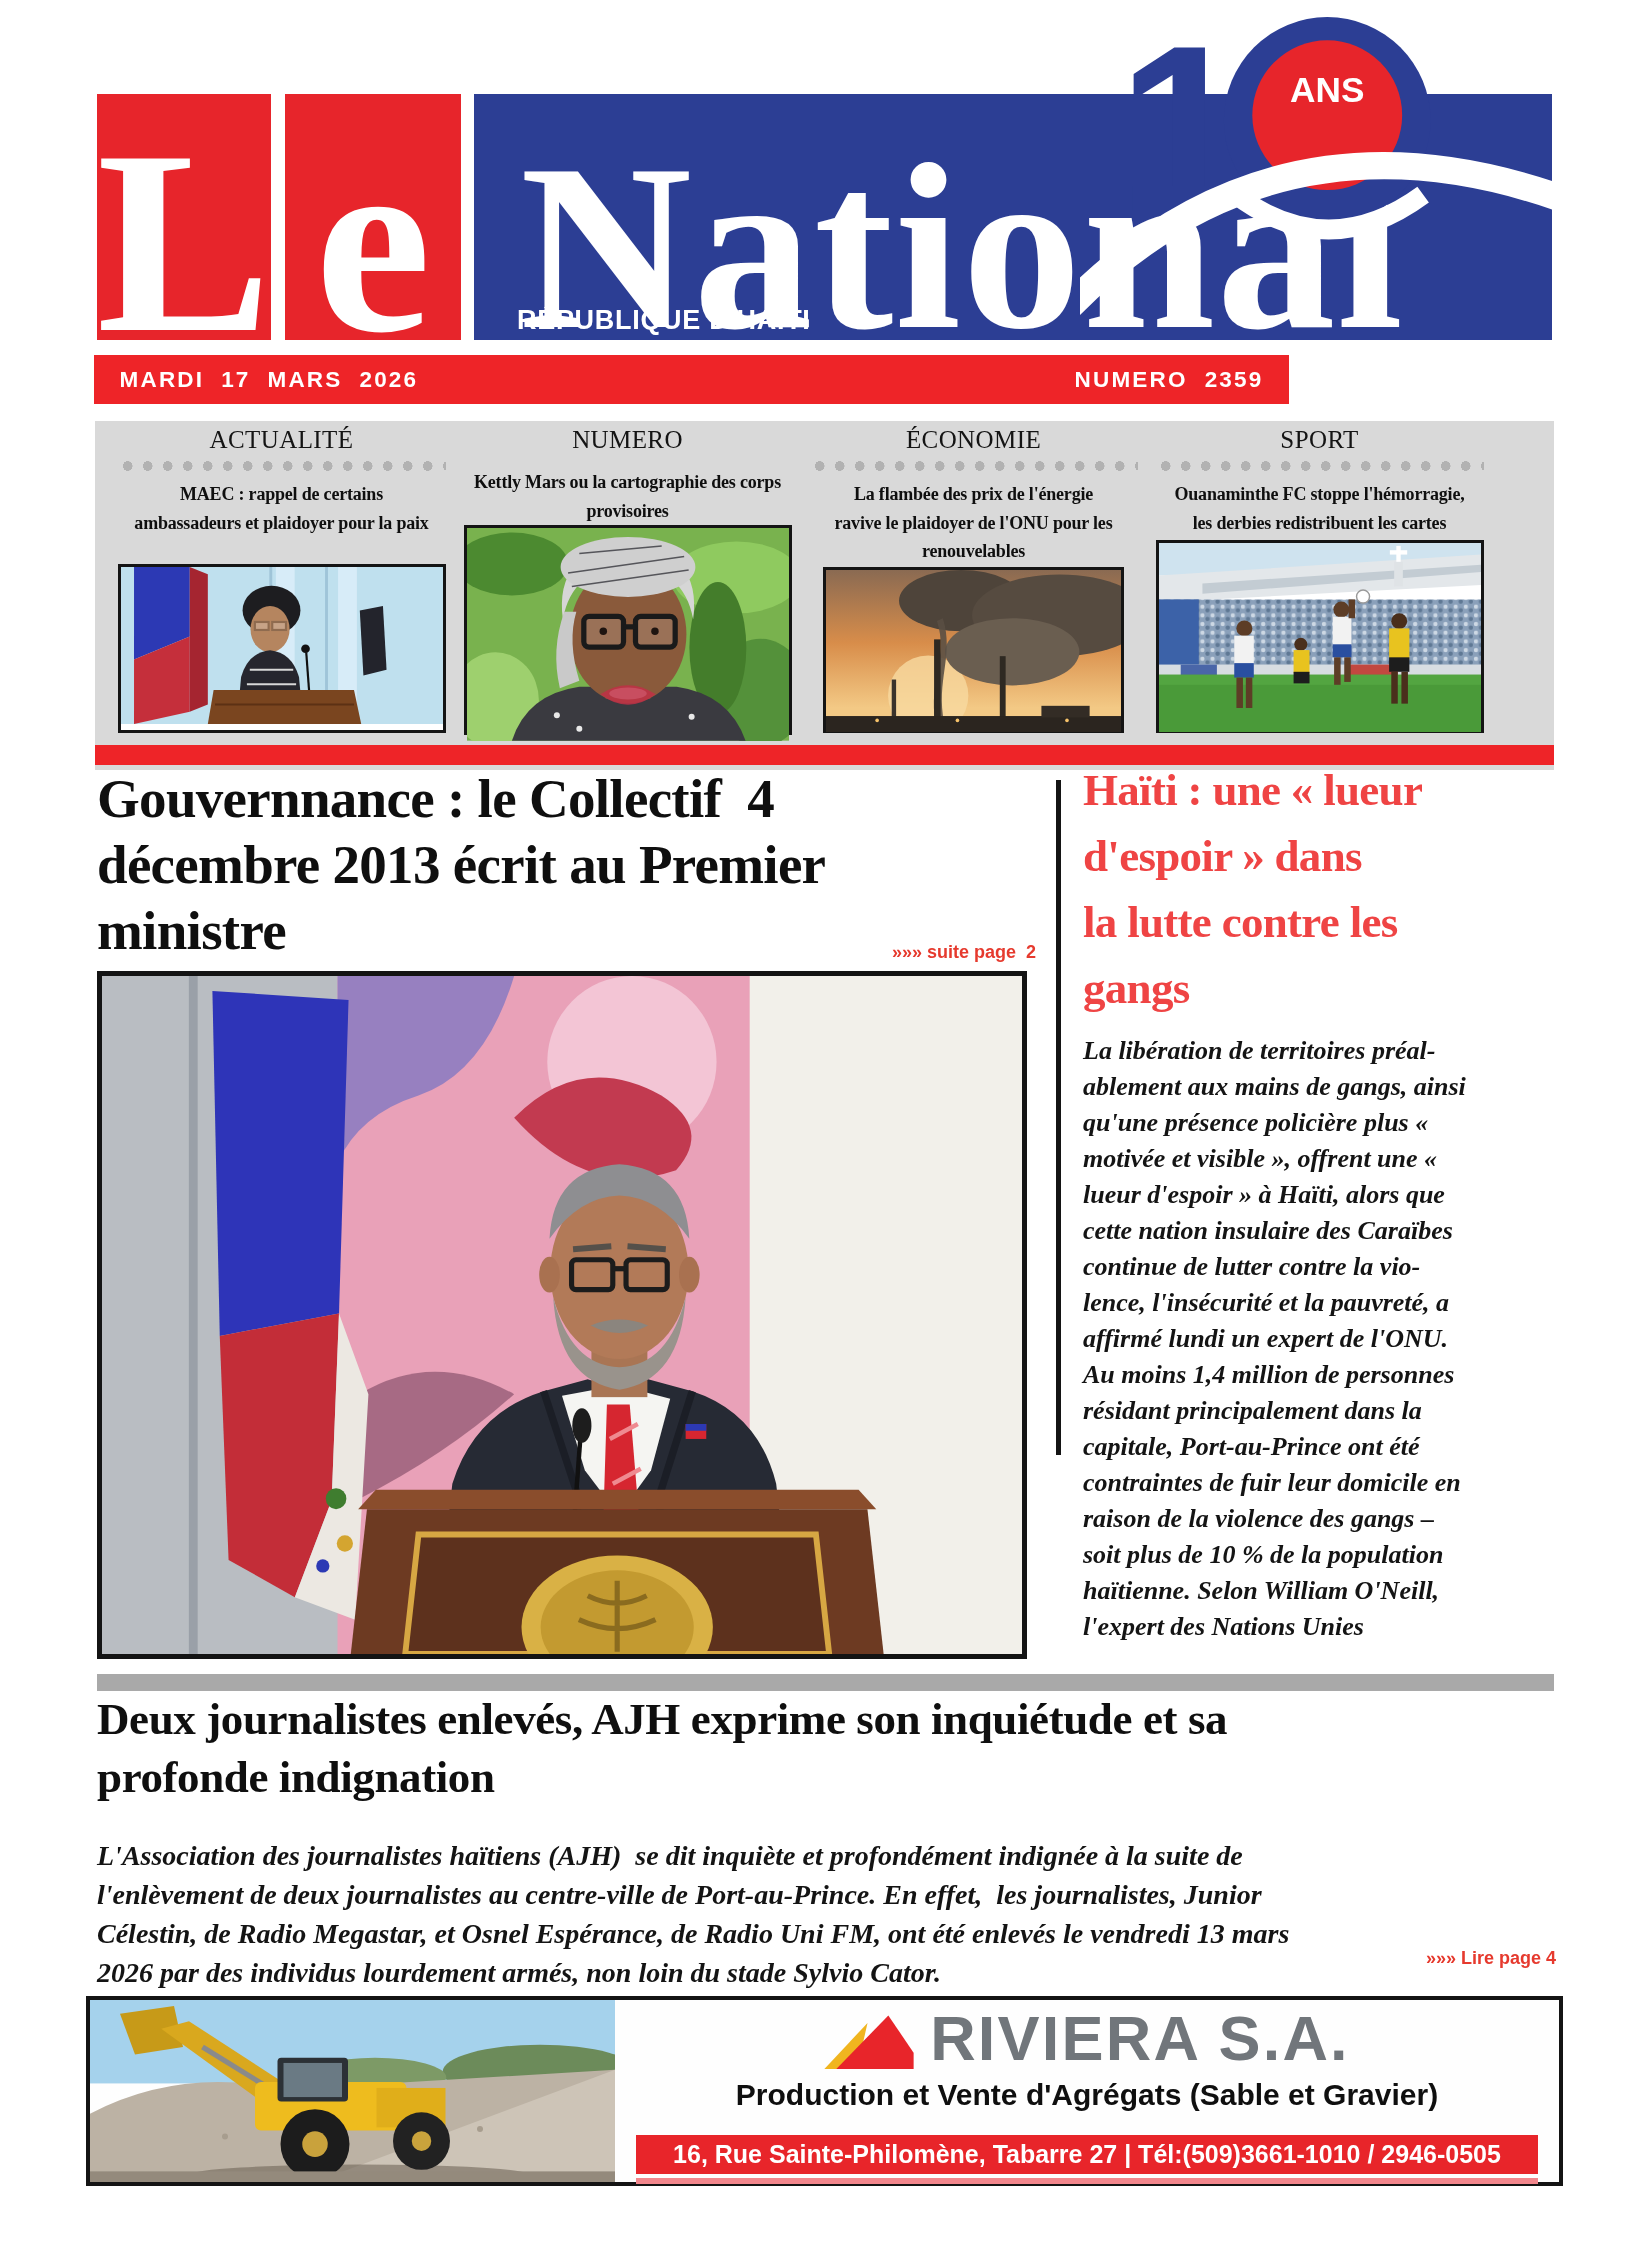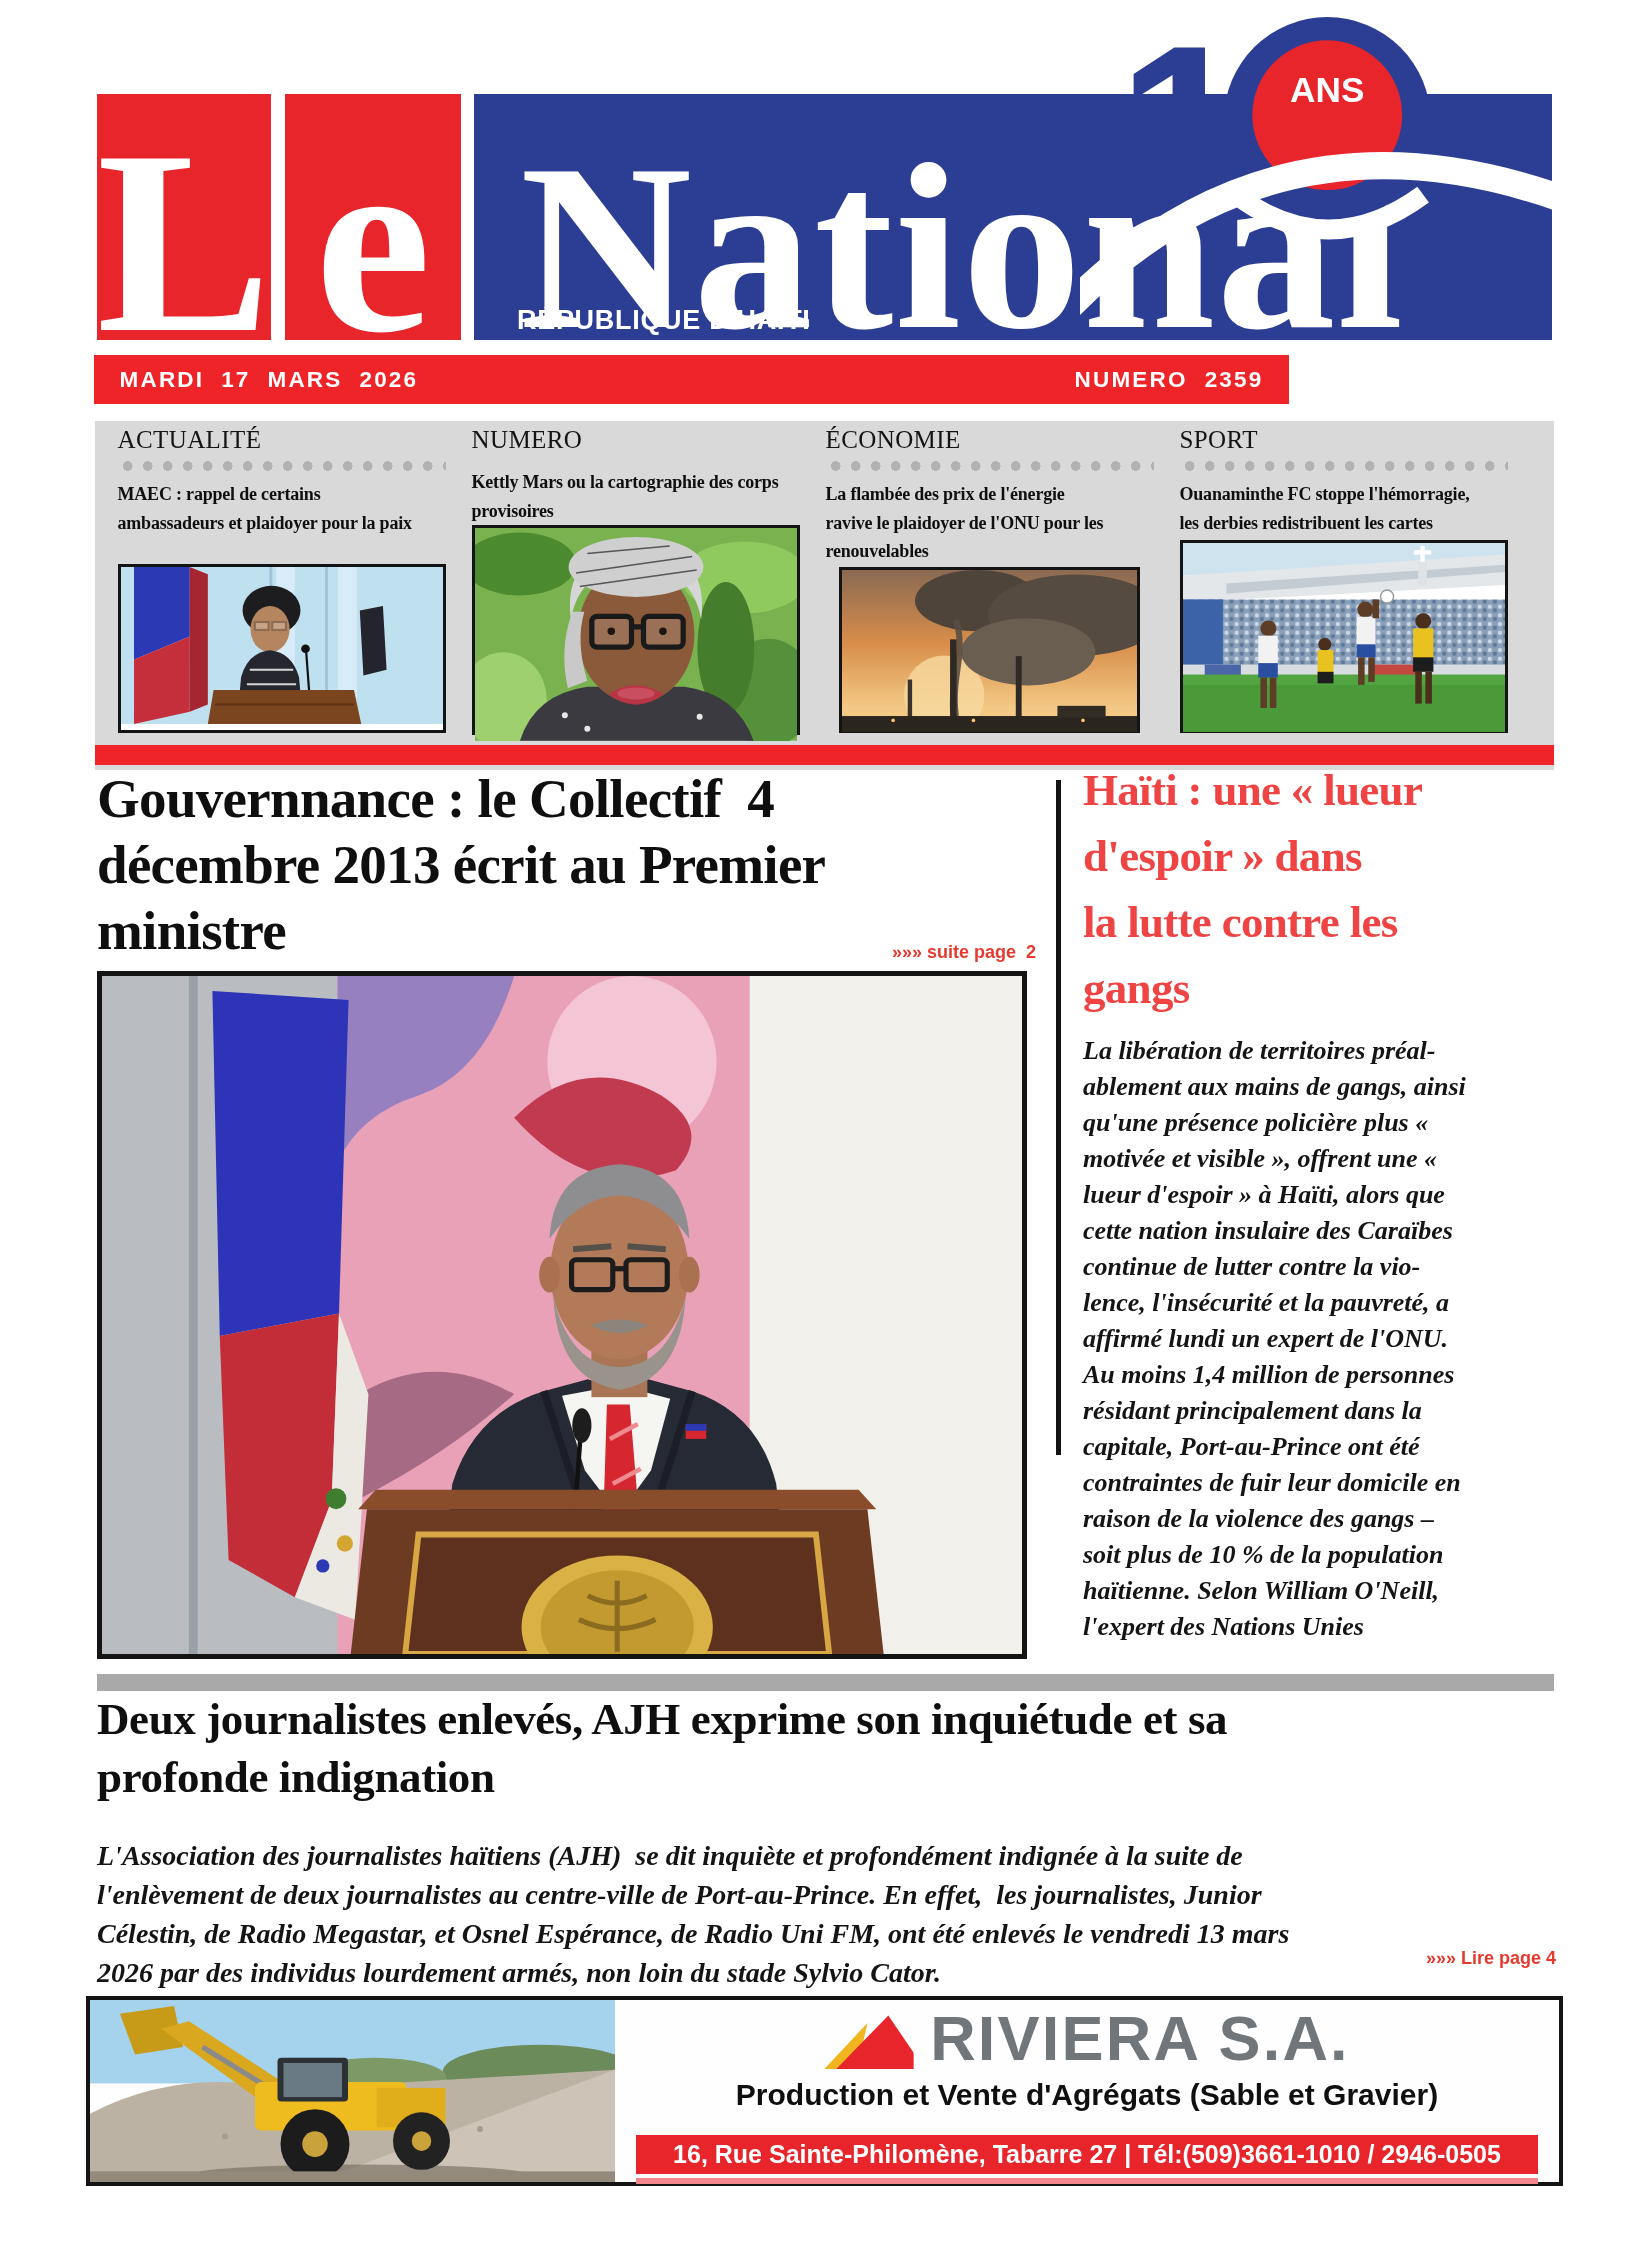--- a/index.html
+++ b/index.html
@@ -24,21 +24,21 @@
 
   
   .datebar { position:absolute; left:94px; top:355px; width:1195px; height:49px; background:#ee2428;
              color:#fff; display:flex; justify-content:space-between; align-items:center; padding:0 25.5px;
              font-family:"Liberation Sans",sans-serif; font-weight:700; font-size:22.5px;
              letter-spacing:2.2px; white-space:pre; }
 
   
   .strip { position:absolute; left:95px; top:421px; width:1459px; height:349px; background:#d9d9d9; }
   .strip-redbar { position:absolute; left:0; bottom:5.2px; width:100%; height:19.5px; background:#ee2428; }
-  .cols { position:absolute; left:22.5px; top:4.5px; width:1414px; height:307px; display:flex; gap:26px; }
+  .cols { position:absolute; left:22.5px; top:4.5px; width:1414px; height:307px; display:flex; gap:18px;text-align:center; }
   .col { width:328px; display:flex; flex-direction:column; }
   .sec-title { font-size:25px; color:#141414; letter-spacing:0.4px; }
   .dots { height:12px; margin:6.7px 0 8.2px; background-image:radial-gradient(circle 4.9px at 9.7px 6px,#b2b2b2 97%,transparent 100%);
           background-size:20px 12px; background-repeat:repeat-x; }
   .sec-headline { font-weight:700; font-size:18px; line-height:28.5px; color:#0f0f0f; letter-spacing:-0.2px; }
   .sec-headline div { white-space:pre; }
   .sec-photo { margin-top:auto; border:3px solid #141414; background:#fff; font-size:0; }
   .sec-photo svg { width:100%; display:block; }
   .ph-act  { height:169px; } .ph-cult { height:210px; } .ph-eco { height:166px; width:92%; align-self:center; } .ph-sport{ height:193px; }
 

